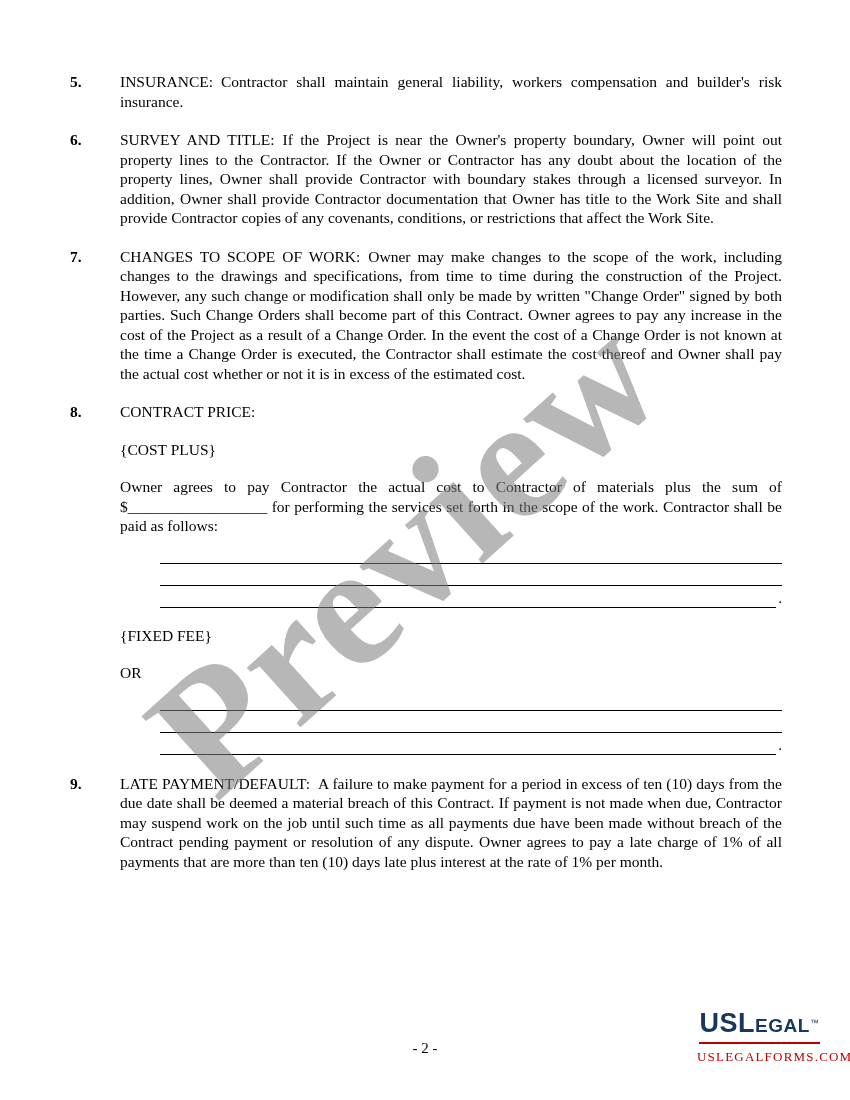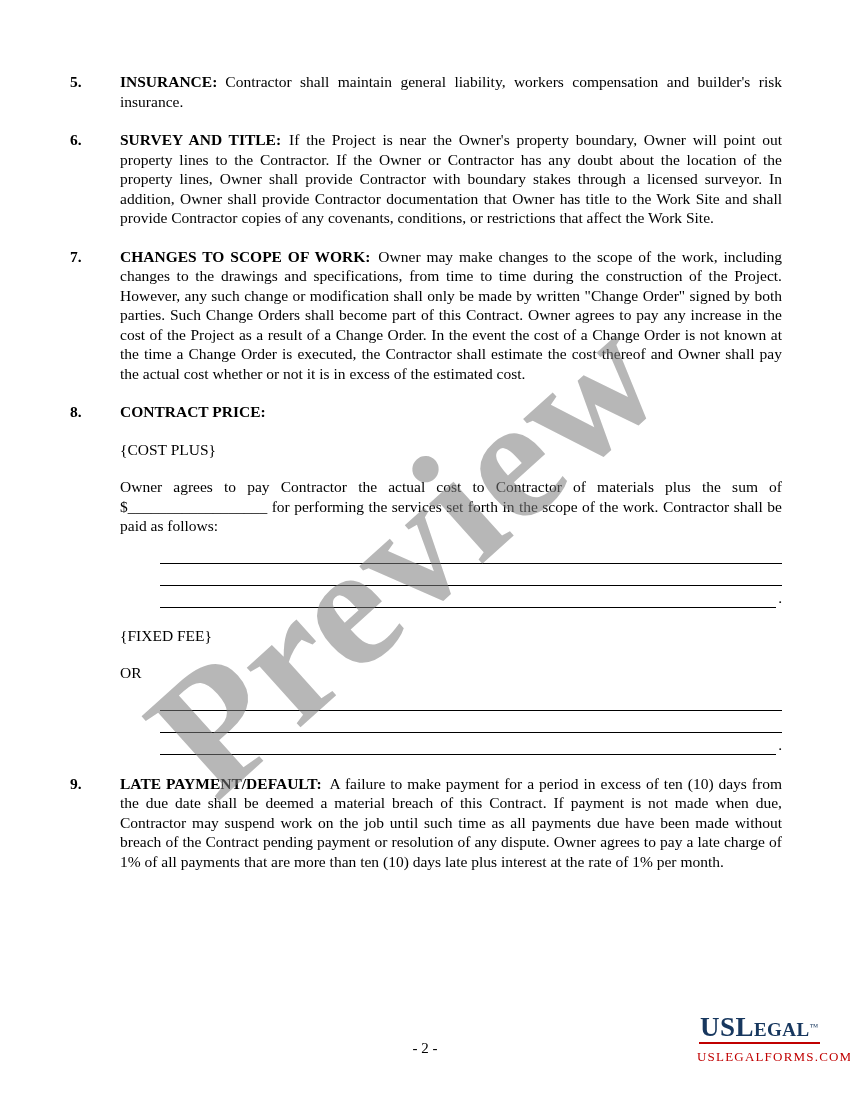--- a/index.html
+++ b/index.html
@@ -19,21 +19,21 @@
   .content {
     position: absolute;
     top: 72px;
     left: 70px;
     width: 712px;
   }
   .section { display: flex; margin-bottom: 19px; }
   .num { flex: 0 0 50px; width: 50px; font-weight: bold; }
   .sec-body { flex: 1; }
   .para { text-align: justify; }
-  .run-head { font-weight: bold; margin-right: 8px; }
+  .run-head { font-weight: normal; margin-right: 8px; }
   .bold { font-weight: bold; }
   .sub-block { margin-top: 18px; }
   .fill-lines { margin: 6px 0 0 40px; }
   .fill-row { display: flex; align-items: flex-end; height: 22px; }
   .rule { flex: 1; border-bottom: 1px solid #000; height: 100%; }
   .terminator { margin-left: 2px; line-height: 20px; }
   .watermark {
     position: absolute;
     left: 405px;
     top: 555px;
@@ -57,25 +57,25 @@
     font-size: 15px;
   }
   .logo {
     position: absolute;
     right: 28px;
     bottom: 34px;
     width: 125px;
     text-align: center;
   }
   .logo-text {
-    font-family: Liberation Serif, serif;
+    font-family: Liberation Sans, sans-serif;
     font-weight: bold;
     color: #17375e;
     font-size: 27px;
-    line-height: 28px;
+    line-height: 36px;
     letter-spacing: 0.5px;
     white-space: nowrap;
   }
   .logo-legal { font-variant: small-caps; }
   .logo-tm { font-size: 9px; vertical-align: top; font-weight: normal; color: #17375e; }
   .logo-rule { height: 2px; background: #c00000; margin: 1px 2px 3px 2px; }
   .logo-site {
     font-family: Liberation Serif, serif;
     font-size: 13px;
     letter-spacing: 1.2px;

